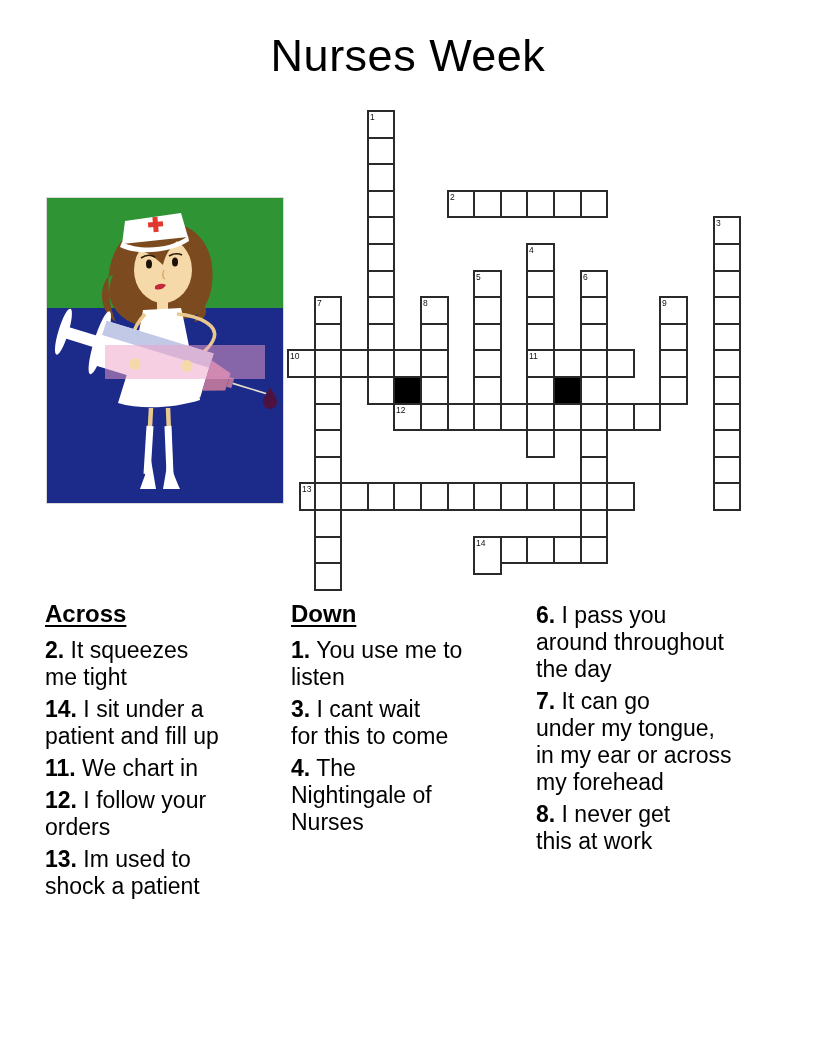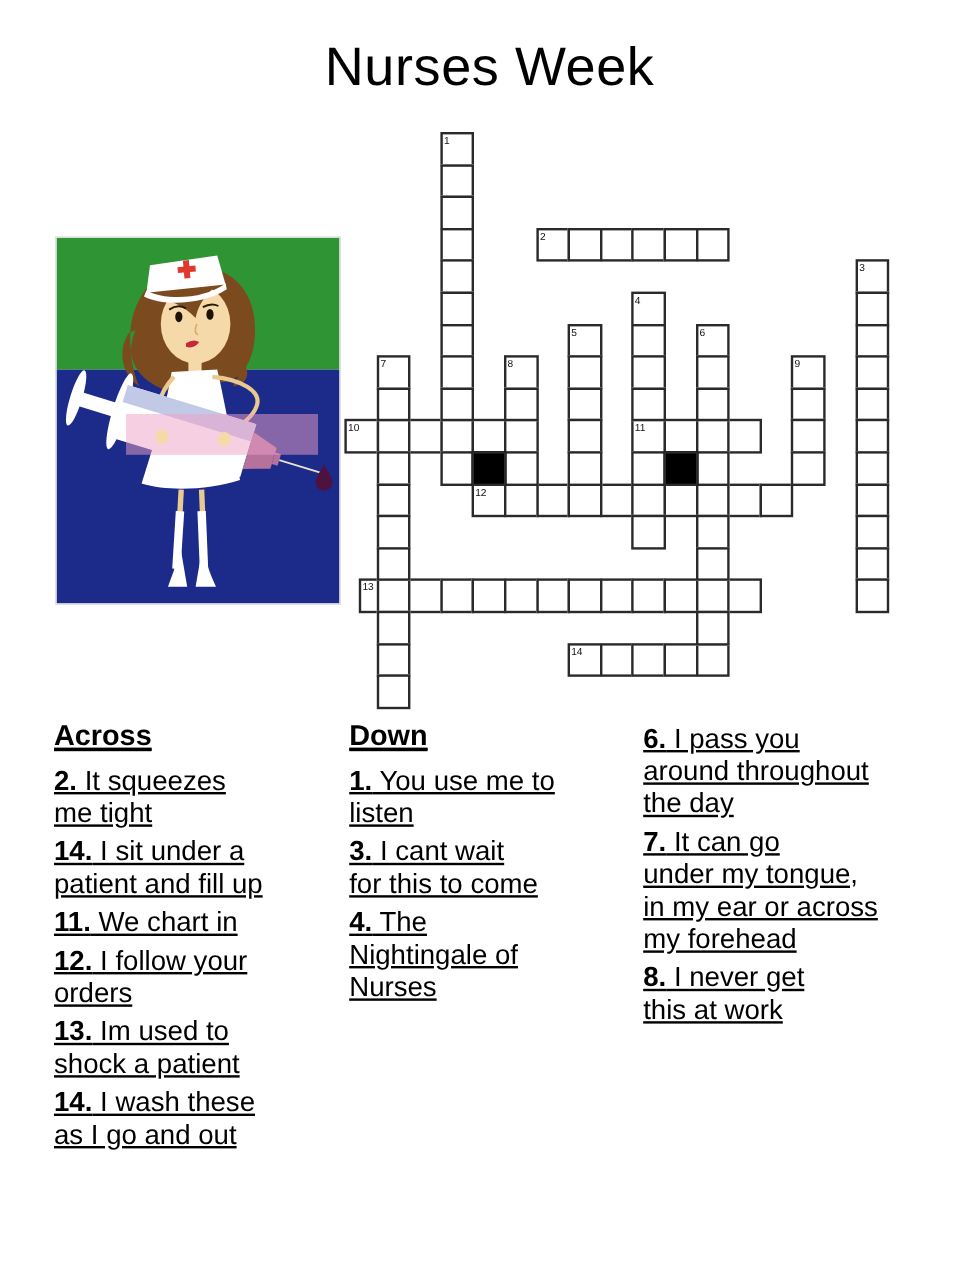--- a/index.html
+++ b/index.html
@@ -22,21 +22,21 @@
   .cell {
     position:absolute; background:#ffffff; border:2px solid #2a2a2a;
     box-sizing:border-box;
   }
   .cell.black { background:#000000; }
   .cellnum {
     position:absolute; top:0px; left:1px; font-size:8.5px; line-height:10px;
     font-weight:400; color:#111;
   }
   
-  .clue-col { position:absolute; top:600px; font-size:23px; line-height:27px;text-decoration:underline; }
+  .clue-col { position:absolute; top:600px; font-size:23px; line-height:27px; }
   #across-col { left:45px;  width:216px; }
   #down-col   { left:291px; width:222px; }
   #down-col2  { left:536px; width:240px; top:602px; }
   .clue-header {
     font-size:24px; font-weight:700; text-decoration:underline;
     text-decoration-thickness:2px; text-underline-offset:3px;
     margin-bottom:10px;
   }
   .clue { margin-bottom:5px; }
   .clue-num { font-weight:700; }
@@ -145,21 +145,21 @@
     <div class="cell" style="left: 80px; top: 372px; width: 28px; height: 29px; border-color: rgb(42, 42, 42);"></div>
     <div class="cell" style="left: 106px; top: 372px; width: 29px; height: 29px; border-color: rgb(42, 42, 42);"></div>
     <div class="cell" style="left: 133px; top: 372px; width: 29px; height: 29px; border-color: rgb(42, 42, 42);"></div>
     <div class="cell" style="left: 160px; top: 372px; width: 28px; height: 29px; border-color: rgb(42, 42, 42);"></div>
     <div class="cell" style="left: 186px; top: 372px; width: 29px; height: 29px; border-color: rgb(42, 42, 42);"></div>
     <div class="cell" style="left: 213px; top: 372px; width: 28px; height: 29px; border-color: rgb(42, 42, 42);"></div>
     <div class="cell" style="left: 239px; top: 372px; width: 29px; height: 29px; border-color: rgb(42, 42, 42);"></div>
     <div class="cell" style="left: 266px; top: 372px; width: 29px; height: 29px; border-color: rgb(42, 42, 42);"></div>
     <div class="cell" style="left: 293px; top: 372px; width: 28px; height: 29px; border-color: rgb(42, 42, 42);"></div>
     <div class="cell" style="left: 319px; top: 372px; width: 29px; height: 29px; border-color: rgb(42, 42, 42);"></div>
-    <div class="cell" style="left: 186px; top: 426px; width: 29px; height: 28px; border-color: rgb(42, 42, 42);">
+    <div class="cell" style="left: 186px; top: 426px; width: 29px; height: 39px; border-color: rgb(42, 42, 42);">
       <span class="cellnum">14</span>
     </div>
     <div class="cell" style="left: 213px; top: 426px; width: 28px; height: 28px; border-color: rgb(42, 42, 42);"></div>
     <div class="cell" style="left: 239px; top: 426px; width: 29px; height: 28px; border-color: rgb(42, 42, 42);"></div>
     <div class="cell" style="left: 266px; top: 426px; width: 29px; height: 28px; border-color: rgb(42, 42, 42);"></div>
     <div class="cell" style="left: 293px; top: 426px; width: 28px; height: 28px; border-color: rgb(42, 42, 42);"></div>
     <div class="cell" style="left: 80px; top: 0px; width: 28px; height: 29px; border-color: rgb(42, 42, 42);">
       <span class="cellnum">1</span>
     </div>
     <div class="cell" style="left: 80px; top: 27px; width: 28px; height: 28px; border-color: rgb(42, 42, 42);"></div>
@@ -235,21 +235,20 @@
   </div>
 
 <div class="clue-col" id="across-col">
   <div class="clue-header">Across</div>
   <div id="across-list">
       <div class="clue"><span class="clue-num">2.</span> It squeezes<br>me tight</div>
       <div class="clue"><span class="clue-num">14.</span> I sit under a<br>patient and fill up</div>
       <div class="clue"><span class="clue-num">11.</span> We chart in</div>
       <div class="clue"><span class="clue-num">12.</span> I follow your<br>orders</div>
       <div class="clue"><span class="clue-num">13.</span> Im used to<br>shock a patient</div>
-      <div class="clue"><span class="clue-num">14.</span> I wash these<br>as I go and out</div>
     </div>
 </div>
 
 <div class="clue-col" id="down-col">
   <div class="clue-header">Down</div>
   <div id="down-list">
       <div class="clue"><span class="clue-num">1.</span> You use me to<br>listen</div>
       <div class="clue"><span class="clue-num">3.</span> I cant wait<br>for this to come</div>
       <div class="clue"><span class="clue-num">4.</span> The<br>Nightingale of<br>Nurses</div>
     </div>

